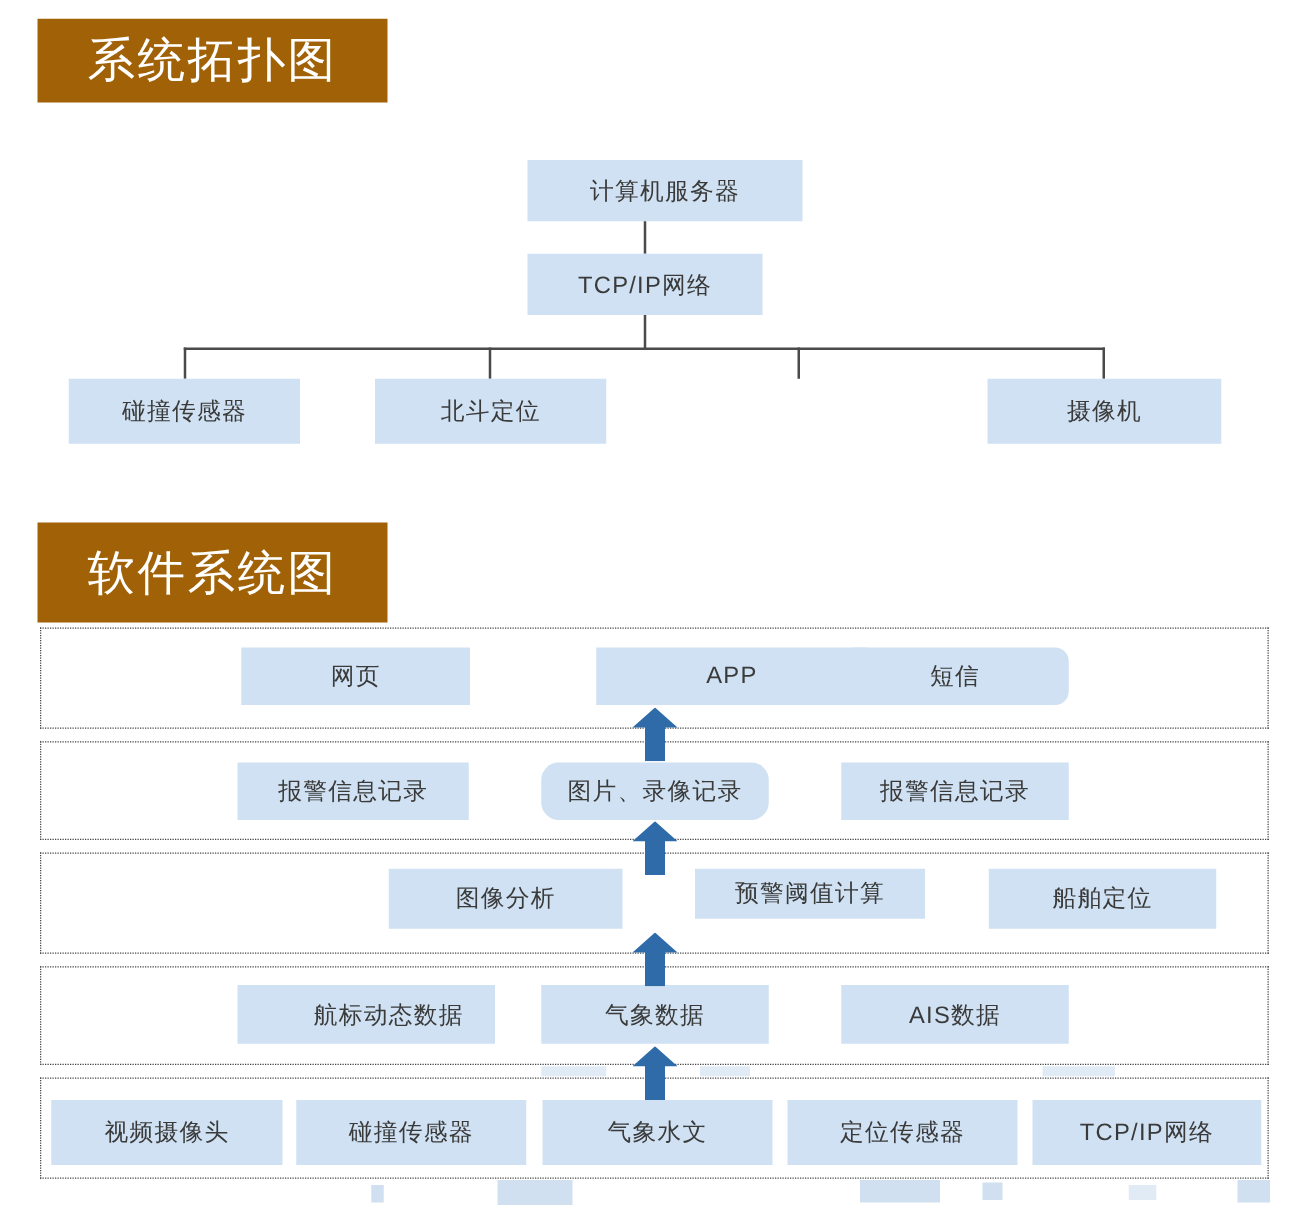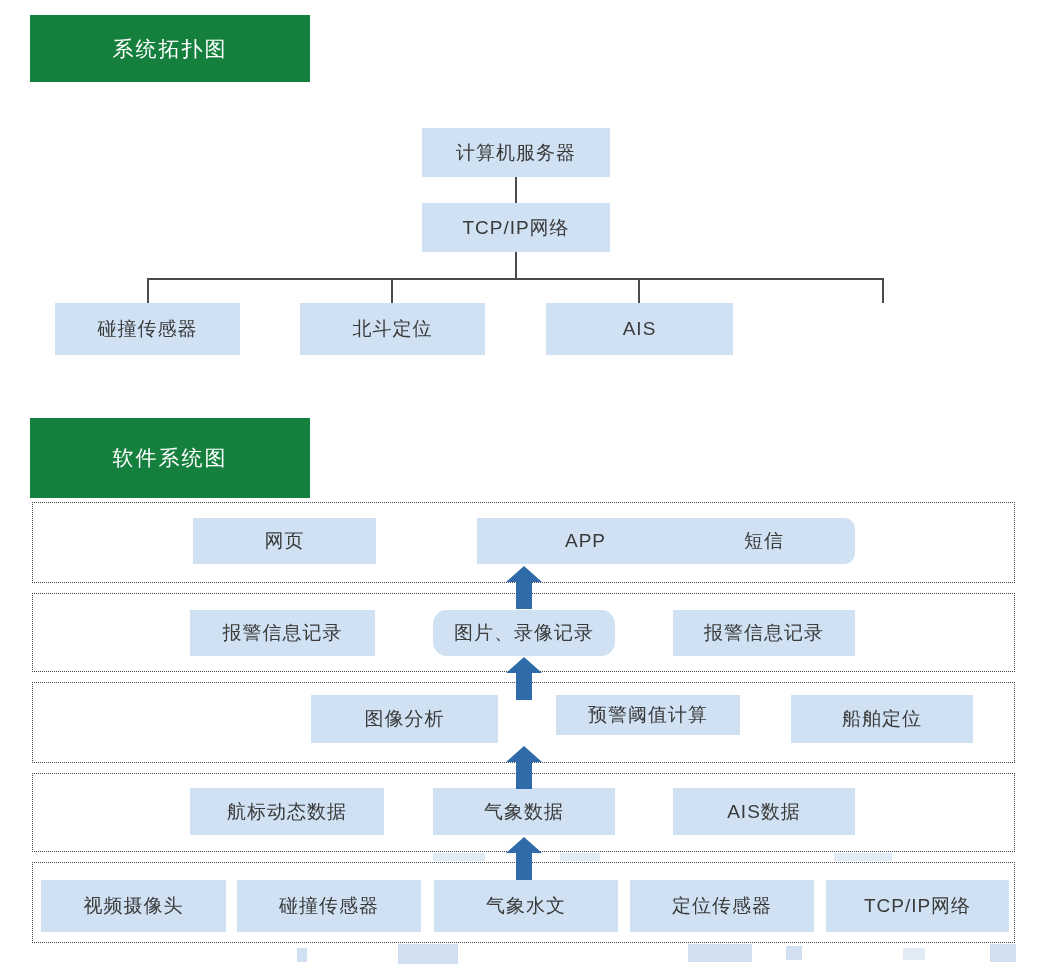--- a/index.html
+++ b/index.html
@@ -1,23 +1,23 @@
 <!DOCTYPE html>
 <html><head>
 <meta charset="utf-8">
 <style>
   html,body{margin:0;padding:0;background:#ffffff;}
   .canvas{
     position:relative;width:1044px;height:966px;background:#ffffff;overflow:hidden;
     font-family:"Liberation Sans","DejaVu Sans",sans-serif;
   }
   .banner{
-    position:absolute;background:#15803d;color:#ffffff;
+    position:absolute;background:#a16207;color:#ffffff;
     display:flex;align-items:center;justify-content:center;
-    font-size:21px;letter-spacing:2px;
+    font-size:38px;letter-spacing:2px;
   }
   .node{
     position:absolute;background:#cfe1f2;color:#3a3a3a;
     display:flex;align-items:center;justify-content:center;
     font-size:19px;letter-spacing:1px;white-space:nowrap;
   }
   .vline{position:absolute;width:2px;background:#4a4a4a;}
   .hline{position:absolute;height:2px;background:#4a4a4a;}
   .layer{
     position:absolute;border:1px dotted #444444;background:transparent;
@@ -28,36 +28,36 @@
 </style>
 </head>
 <body>
 
 <div class="canvas">
 
   <div class="banner" style="left:30px;top:15px;width:280px;height:67px;">
     <span>系统拓扑图</span>
   </div>
 
-  <div class="node" style="left:422px;top:128px;width:188px;height:49px;">计算机服务器</div>
+  <div class="node" style="left:422px;top:128px;width:220px;height:49px;">计算机服务器</div>
 
   <div class="vline" style="left:515px;top:177px;height:26px;"></div>
 
   <div class="node" style="left:422px;top:203px;width:188px;height:49px;">TCP/IP网络</div>
 
   <div class="vline" style="left:515px;top:252px;height:27px;"></div>
   <div class="hline" style="left:147px;top:278px;width:737px;"></div>
   <div class="vline" style="left:147px;top:278px;height:25px;"></div>
   <div class="vline" style="left:391px;top:278px;height:25px;"></div>
   <div class="vline" style="left:638px;top:278px;height:25px;"></div>
   <div class="vline" style="left:882px;top:278px;height:25px;"></div>
 
   <div class="node" style="left:55px;top:303px;width:185px;height:52px;">碰撞传感器</div>
   <div class="node" style="left:300px;top:303px;width:185px;height:52px;">北斗定位</div>
-  <div class="node" style="left:546px;top:303px;width:187px;height:52px;">AIS</div>
+  <div class="node" style="left:790px;top:303px;width:187px;height:52px;">摄像机</div>
 
   <div class="banner" style="left:30px;top:418px;width:280px;height:80px;">
     <span>软件系统图</span>
   </div>
 
   <div class="layer" style="left:32px;top:502px;width:981px;height:79px;"></div>
   <div class="layer" style="left:32px;top:593px;width:981px;height:77px;"></div>
   <div class="layer" style="left:32px;top:682px;width:981px;height:79px;"></div>
   <div class="layer" style="left:32px;top:773px;width:981px;height:77px;"></div>
   <div class="layer" style="left:32px;top:862px;width:981px;height:79px;"></div>
@@ -67,21 +67,21 @@
   <div class="node" style="left:673px;top:518px;width:182px;height:46px;border-radius:11px;">短信</div>
 
   <div class="node" style="left:190px;top:610px;width:185px;height:46px;">报警信息记录</div>
   <div class="node" style="left:433px;top:610px;width:182px;height:46px;border-radius:14px;">图片、录像记录</div>
   <div class="node" style="left:673px;top:610px;width:182px;height:46px;">报警信息记录</div>
 
   <div class="node" style="left:311px;top:695px;width:187px;height:48px;">图像分析</div>
   <div class="node" style="left:556px;top:695px;width:184px;height:40px;">预警阈值计算</div>
   <div class="node" style="left:791px;top:695px;width:182px;height:48px;">船舶定位</div>
 
-  <div class="node" style="left:190px;top:788px;width:194px;height:47px;">航标动态数据</div>
+  <div class="node" style="left:190px;top:788px;width:170px;height:47px;padding-left:36px;">航标动态数据</div>
   <div class="node" style="left:433px;top:788px;width:182px;height:47px;">气象数据</div>
   <div class="node" style="left:673px;top:788px;width:182px;height:47px;">AIS数据</div>
 
   <div class="node" style="left:41px;top:880px;width:185px;height:52px;">视频摄像头</div>
   <div class="node" style="left:237px;top:880px;width:184px;height:52px;">碰撞传感器</div>
   <div class="node" style="left:434px;top:880px;width:184px;height:52px;">气象水文</div>
   <div class="node" style="left:630px;top:880px;width:184px;height:52px;">定位传感器</div>
   <div class="node" style="left:826px;top:880px;width:183px;height:52px;">TCP/IP网络</div>
 
   <svg class="arrow" style="left:506px;top:566px;" viewBox="0 0 36 43">

